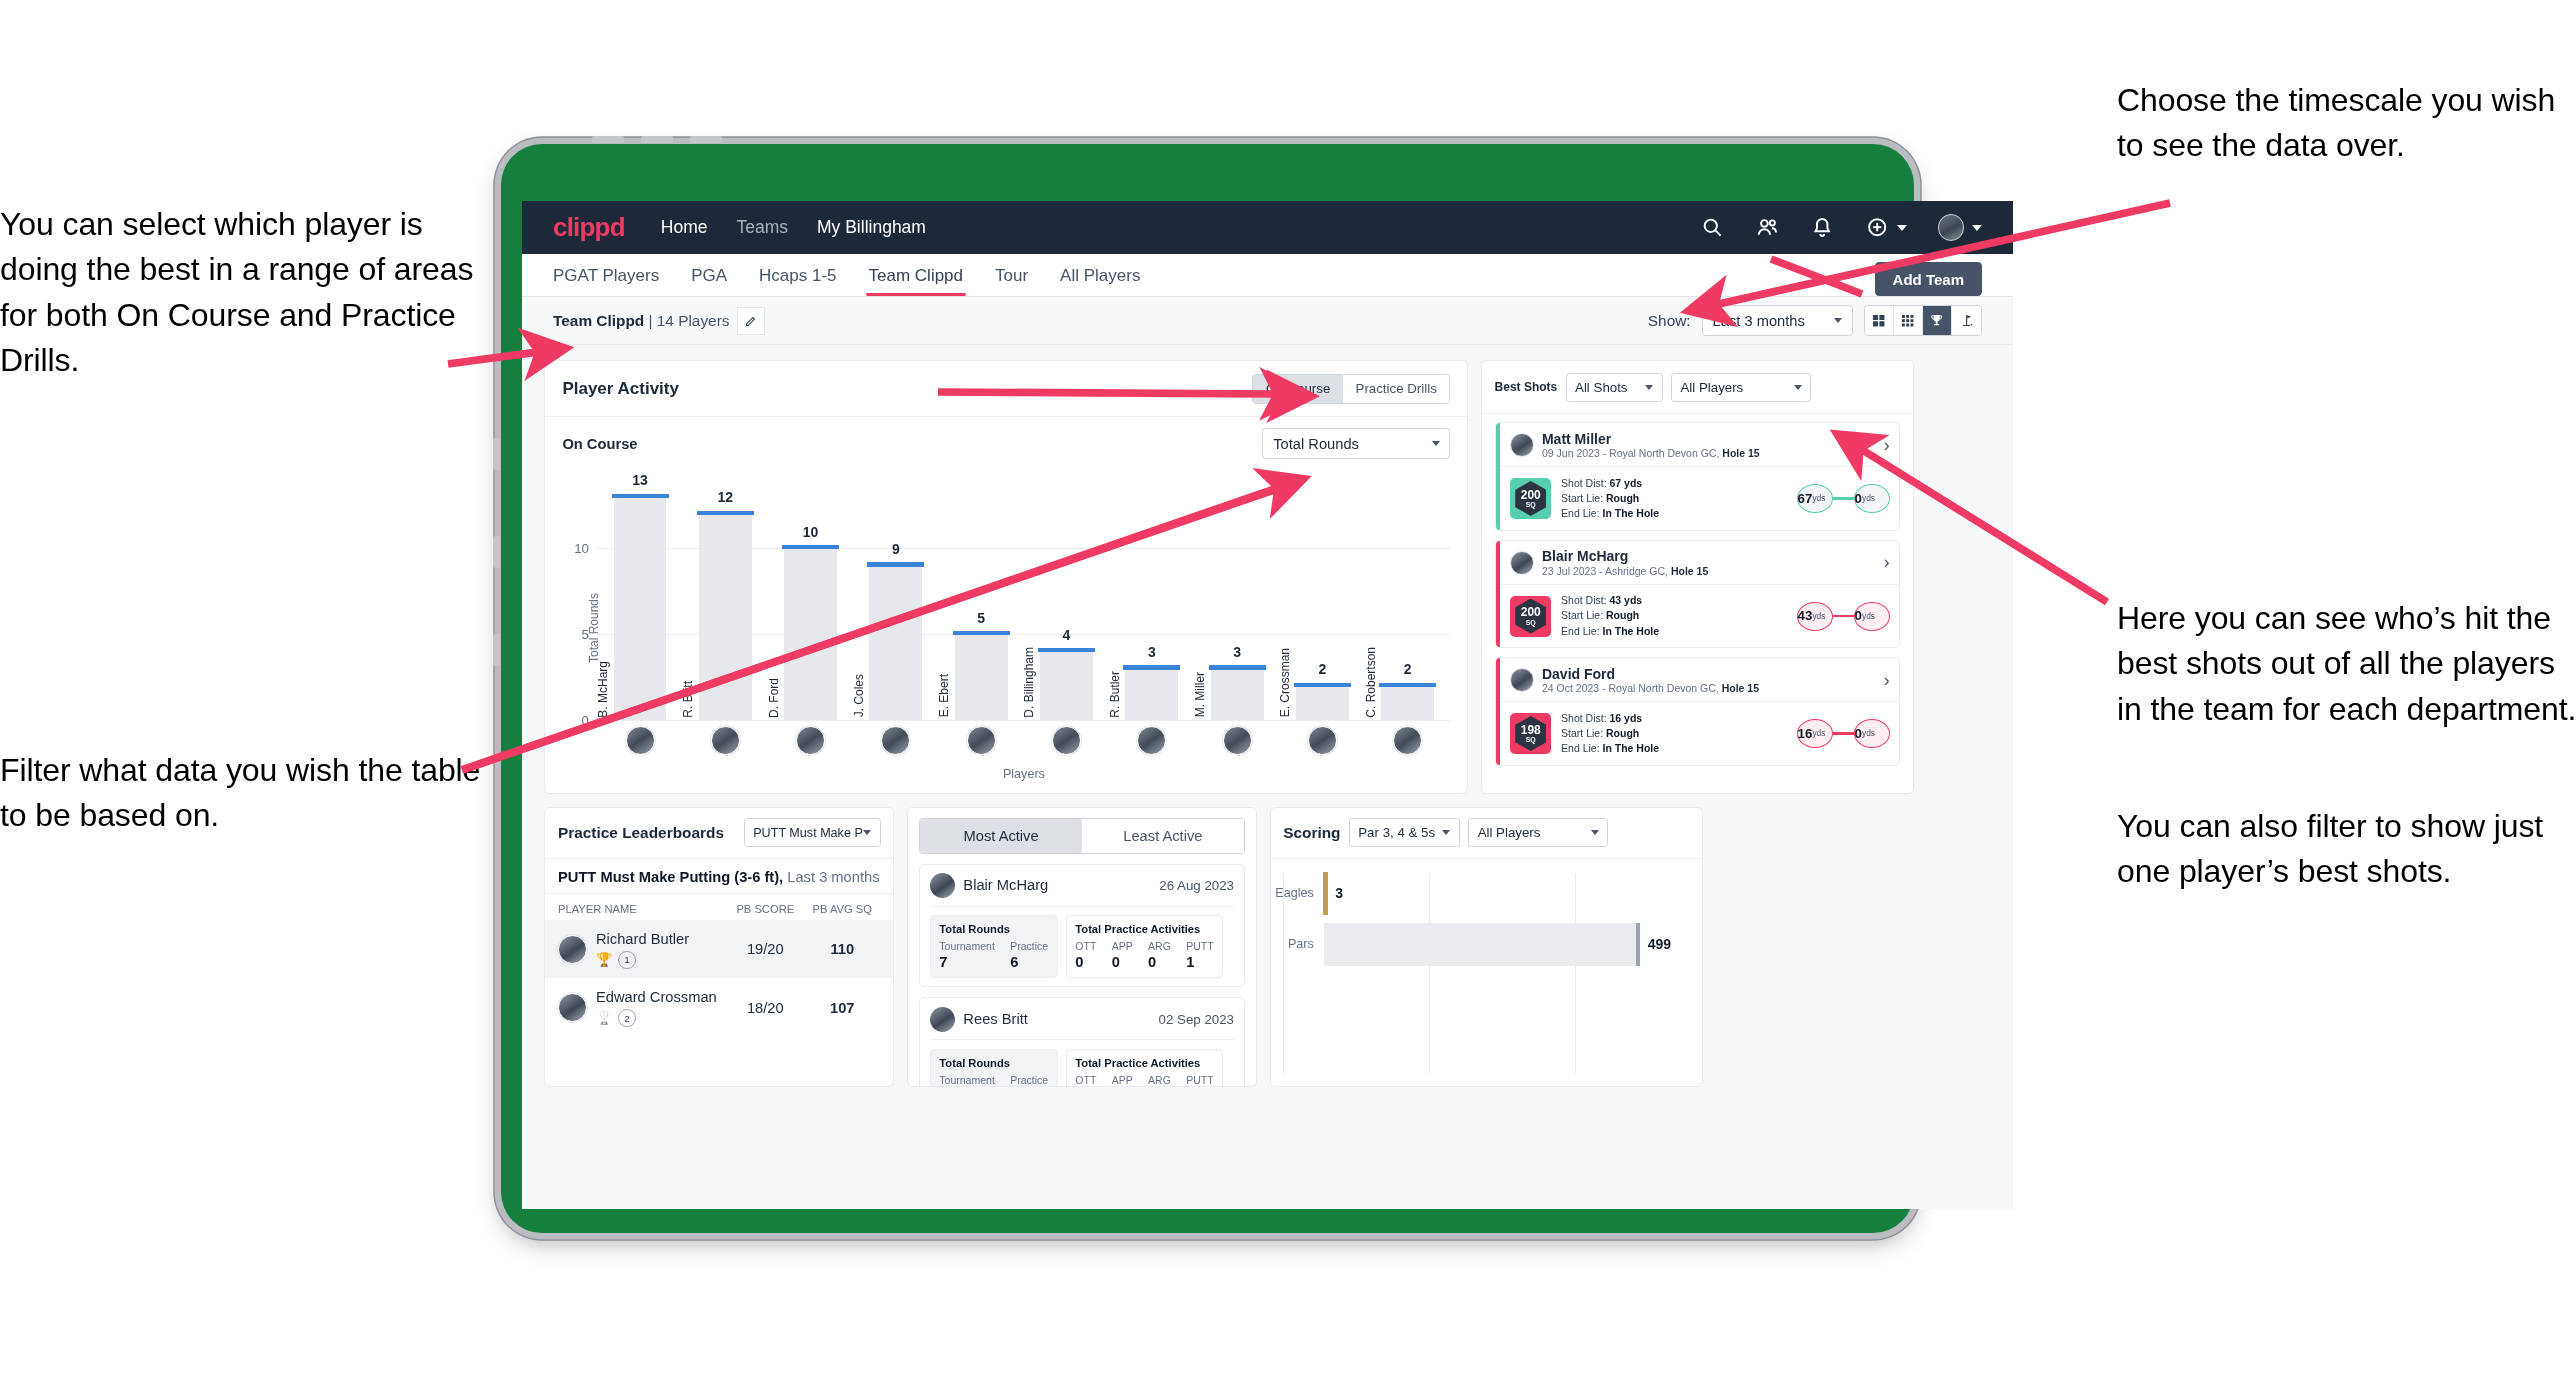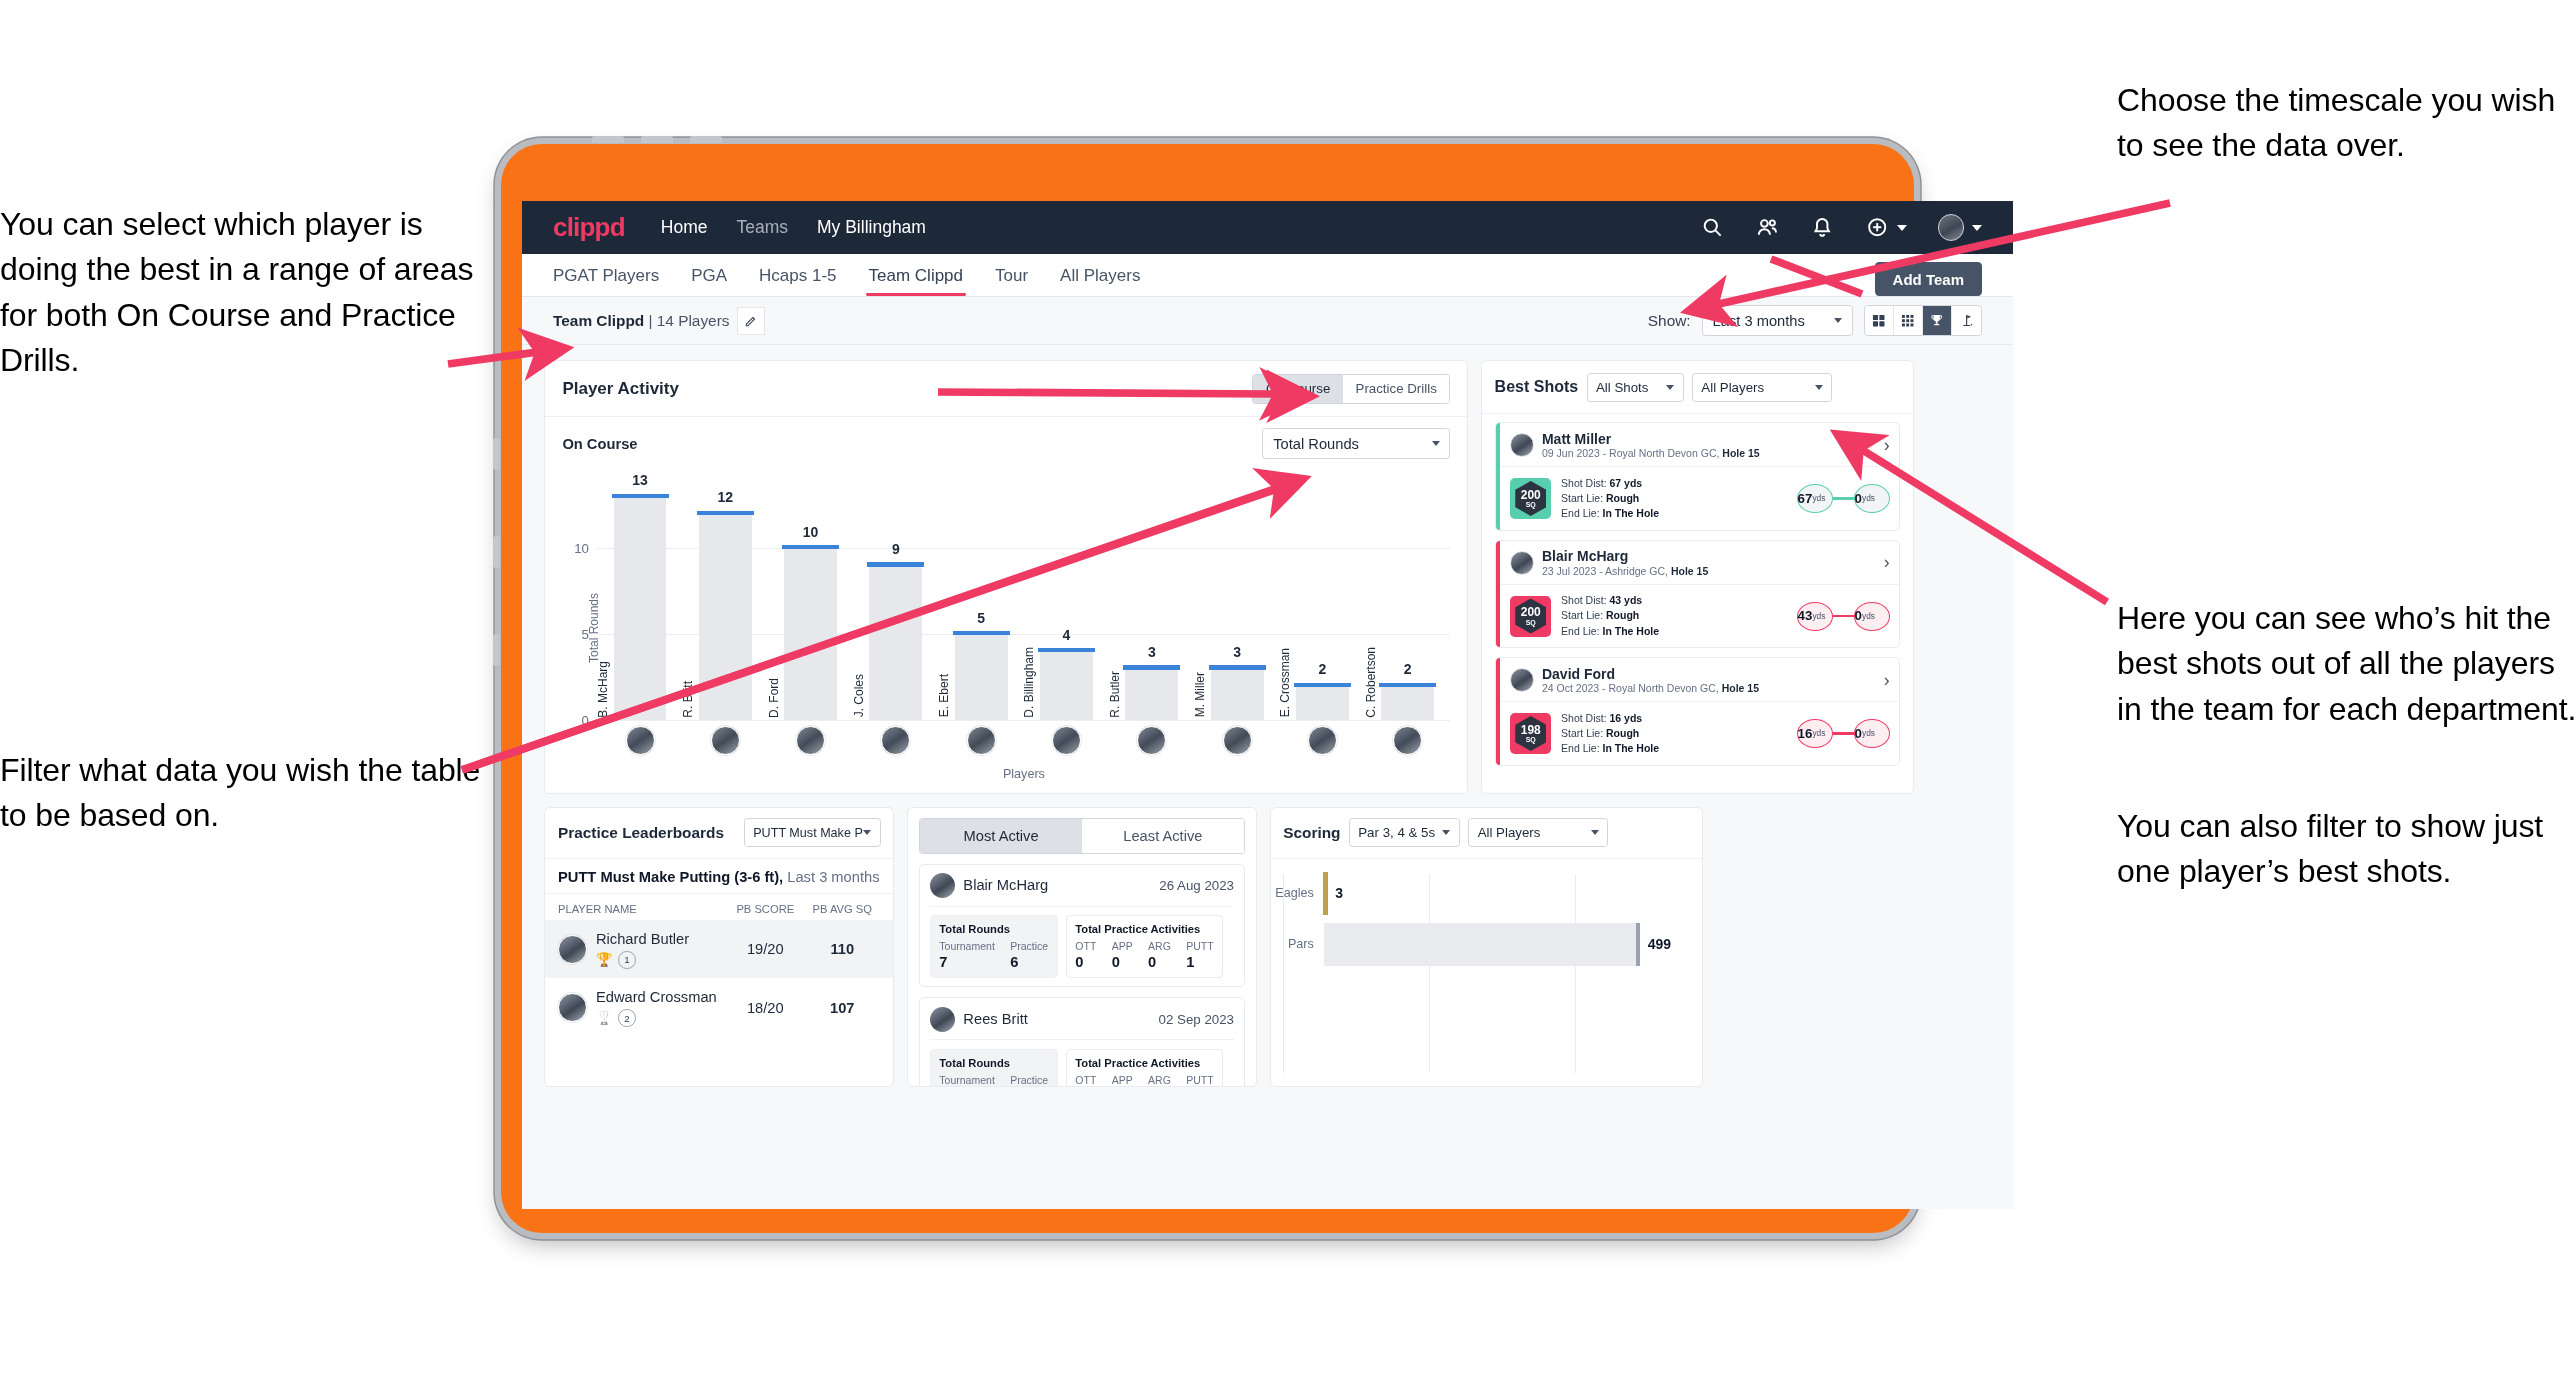--- a/index.html
+++ b/index.html
@@ -26,21 +26,21 @@
   #anno-right-mid  { left: 2117px; top: 596px;  width: 462px; }
   #anno-right-bot  { left: 2117px; top: 804px; width: 462px; }
 
   svg.arrows { position: absolute; left: 0; top: 0; width: 2576px; height: 1386px; pointer-events: none; z-index: 40; }
 
   
   #tablet {
     position: absolute;
     left: 501px; top: 144px;
     width: 1413px; height: 1089px;
-    background: #f97316;
+    background: #15803d;
     border-radius: 41px;
     box-shadow: 0 0 0 6.3px #b9bcc0, 0 0 0 7.7px #8d9196, 0 9.8px 24px rgba(0,0,0,0.30);
   }
   .btn-top { position:absolute; top:-7.7px; height:6.3px; background:#c3c6ca; border-radius:2.1px 2.1px 0 0; }
   .btn-side { position:absolute; left:-7.7px; width:6.3px; background:#c3c6ca; border-radius:2.1px 0 0 2.1px; }
 
   #screen {
     position: absolute;
     left: 21px; top: 57px;
     width: 1491px; height: 1008px;
@@ -145,21 +145,21 @@
   .av {
     width:29px;height:29px;border-radius:50%;border:1.4px solid #fff;
     box-shadow:0 0 0 0.7px #dcdfe4;
     background:linear-gradient(145deg,#7e8894,#424b57 50%,#9aa2ac);
   }
   .x-axis-title { position:absolute; left:52px; right:17px; bottom:12.6px; text-align:center; font-size:12.6px; color:#667085; }
 
   
   #bs-card { width: 433px; height: 434px; display:flex; flex-direction:column; }
   .bs-head { display:flex; align-items:center; gap:8.4px; padding: 11.2px 12.6px; border-bottom:0.7px solid #eef0f3; }
-  .bs-title { font-size:16px; font-weight:700; color:#1d2939; }
+  .bs-title { font-size:12px; font-weight:700; color:#1d2939; }
   .mini-sel { height:29px; border:0.7px solid #d0d5dd; border-radius:3.5px; background:#fff; display:flex; align-items:center; padding:0 8.4px; font-size:13.3px; color:#1d2939; }
   #bs-sel-shots { width:97px; }
   #bs-sel-players { width:140px; }
   .bs-list { padding: 8.4px 12.6px; display:flex; flex-direction:column; gap:9px; }
   .shot-card { border:0.7px solid #e7eaee; border-radius:4.9px; overflow:hidden; display:flex; }
   .shot-stripe { width:4.9px; flex:none; }
   .shot-body { flex:1; }
   .shot-top { display:flex; align-items:center; gap:7.7px; padding: 7.7px 9.8px 6.3px 9.8px; border-bottom:0.7px solid #f0f1f4; }
   .shot-av { width:24px;height:24px;border-radius:50%;flex:none;background:linear-gradient(145deg,#8d96a2,#3f4754 55%,#a7aeb8); border:0.7px solid #e1e4e8;}
   .shot-name { font-size:14px; font-weight:700; color:#1d2939; line-height:1.18; }

